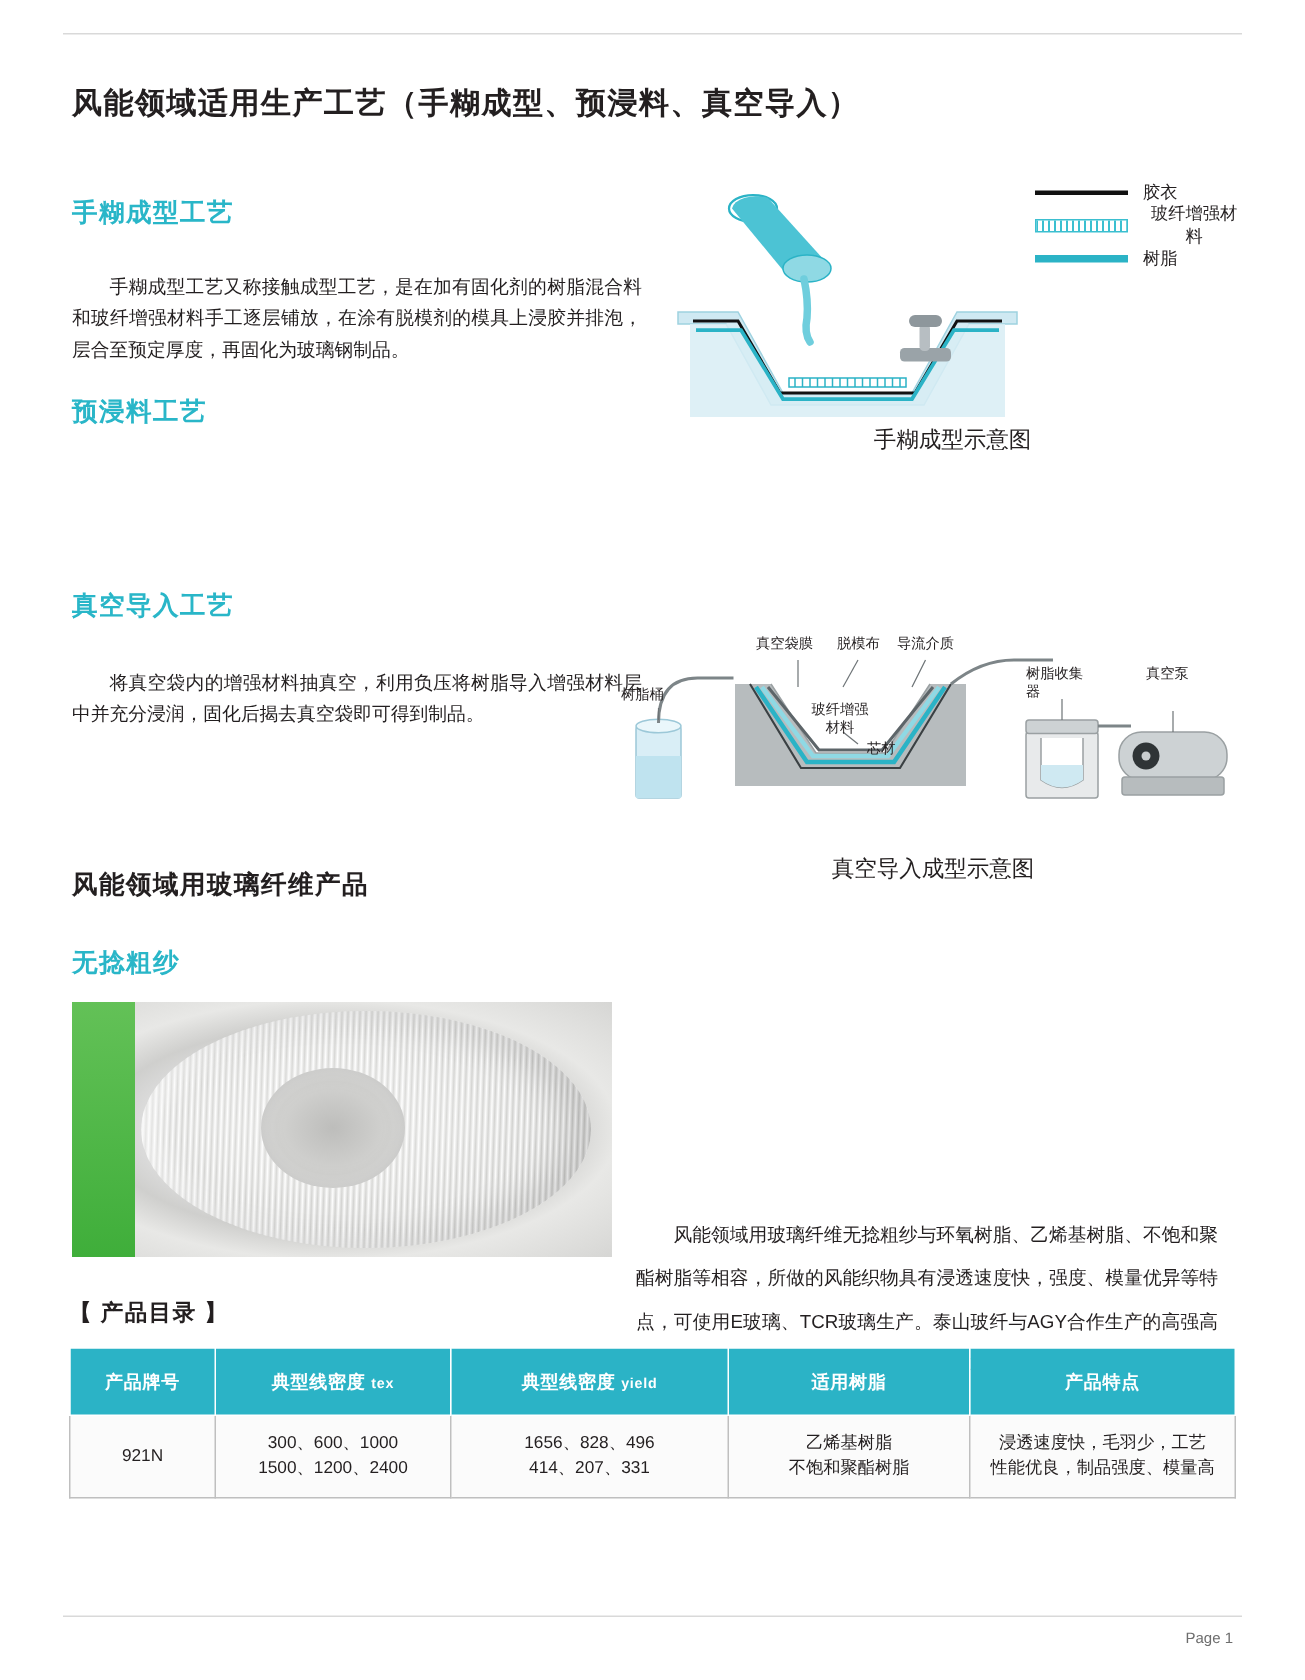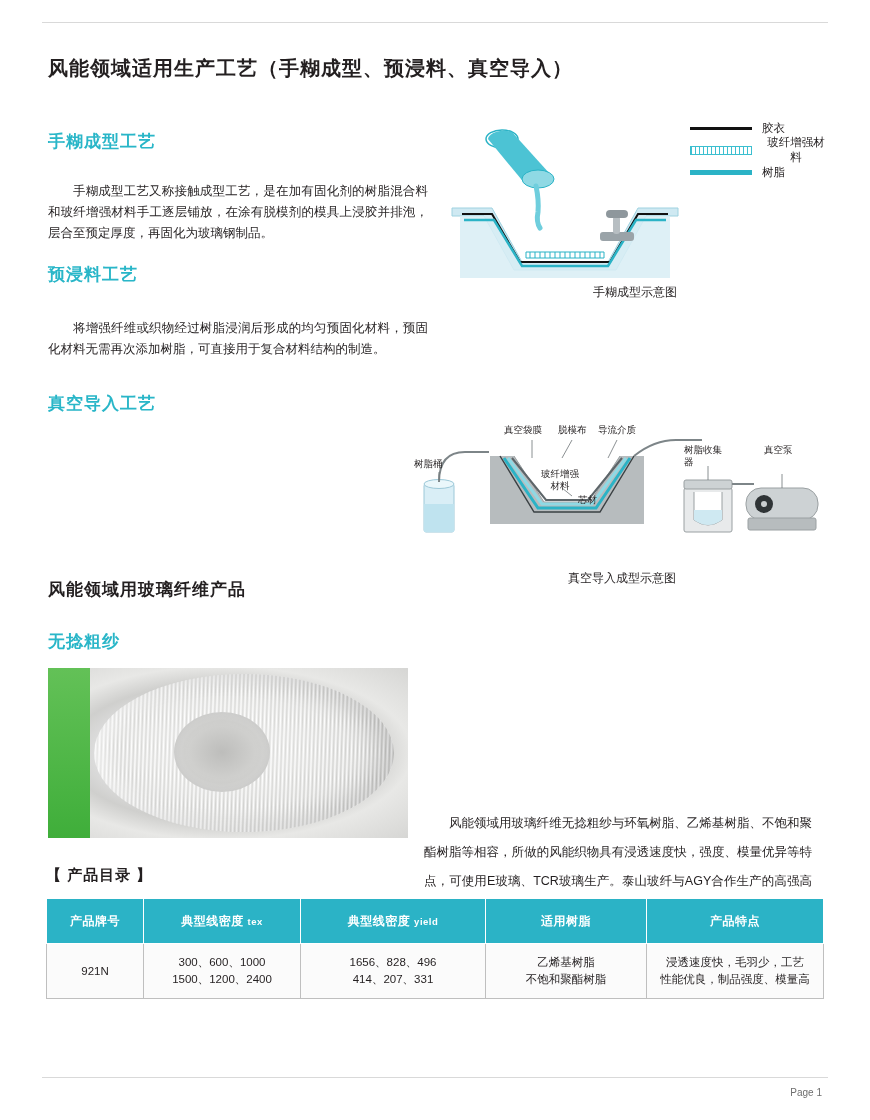--- a/index.html
+++ b/index.html
@@ -72,21 +72,21 @@
   
   .fig1 {
     position: absolute;
     left: 440px;
     top: 112px;
     width: 390px;
     height: 200px;
   }
   .fig1-caption, .fig2-caption {
     position: absolute;
-    font-size: 12px;
+    font-size: 15px;
     color: #231f20;
     text-align: center;
     width: 100%;
   }
 
   .legend {
     position: absolute;
     left: 250px;
     top: 10px;
     width: 140px;
@@ -235,23 +235,23 @@
 <div class="page">
 
   <div class="rule top"></div>
 
   <h1 class="h1">风能领域适用生产工艺（手糊成型、预浸料、真空导入）</h1>
 
   <div class="h2" style="top:130px;">手糊成型工艺</div>
   <p class="para" style="top:168px;">手糊成型工艺又称接触成型工艺，是在加有固化剂的树脂混合料和玻纤增强材料手工逐层铺放，在涂有脱模剂的模具上浸胶并排泡，层合至预定厚度，再固化为玻璃钢制品。</p>
 
   <div class="h2" style="top:263px;">预浸料工艺</div>
-  <p class="para" style="top:305px;">将增强纤维或织物经过树脂浸润后形成的均匀预固化材料，预固化材料无需再次添加树脂，可直接用于复合材料结构的制造。</p>
 
   <div class="h2" style="top:392px;">真空导入工艺</div>
+  <p class="para" style="top:432px;">将真空袋内的增强材料抽真空，利用负压将树脂导入增强材料层中并充分浸润，固化后揭去真空袋即可得到制品。</p>
 
   <div class="fig1">
     <svg width="390" height="190" viewBox="0 0 390 190">
 
       <g>
         <ellipse cx="62" cy="27" rx="16" ry="9" fill="#ffffff" stroke="#2bb3c6" stroke-width="1.5"></ellipse>
         <path d="M48 27 L86 73 A16 9 0 0 0 110 62 L72 20 A16 9 0 0 0 48 27 Z" fill="#4cc3d4"></path>
         <ellipse cx="98" cy="67" rx="16" ry="9" fill="#8fd9e4" stroke="#2bb3c6" stroke-width="1"></ellipse>
         <path d="M96 74 q3 14 2 26 q-2 10 2 16" stroke="#6fcedd" stroke-width="5" fill="none" stroke-linecap="round"></path>
       </g>

